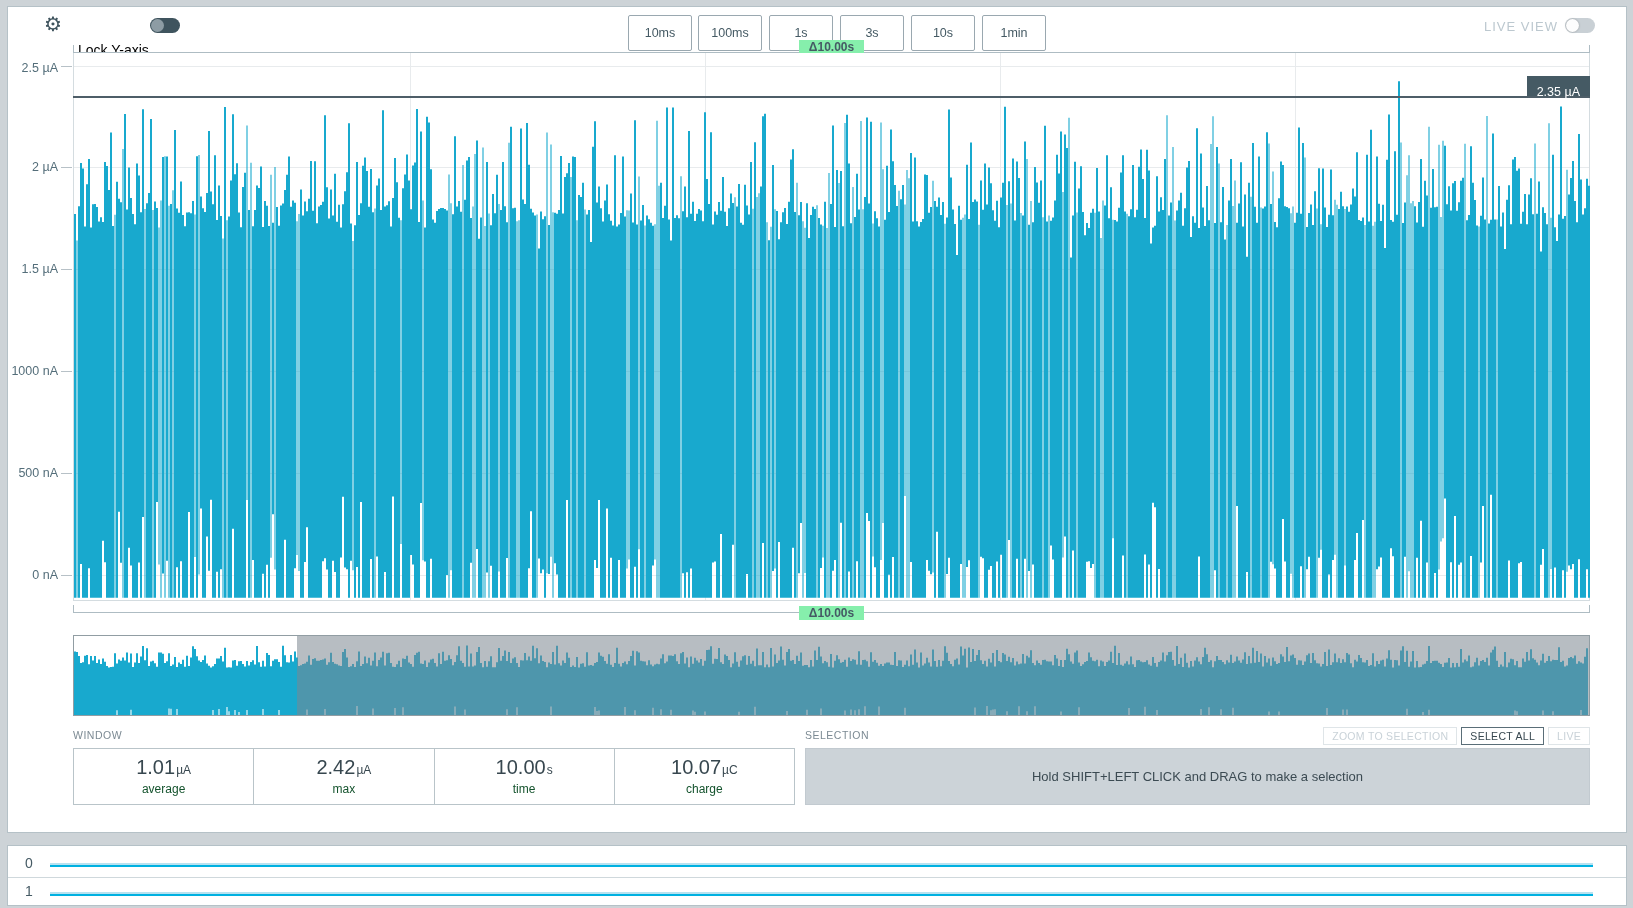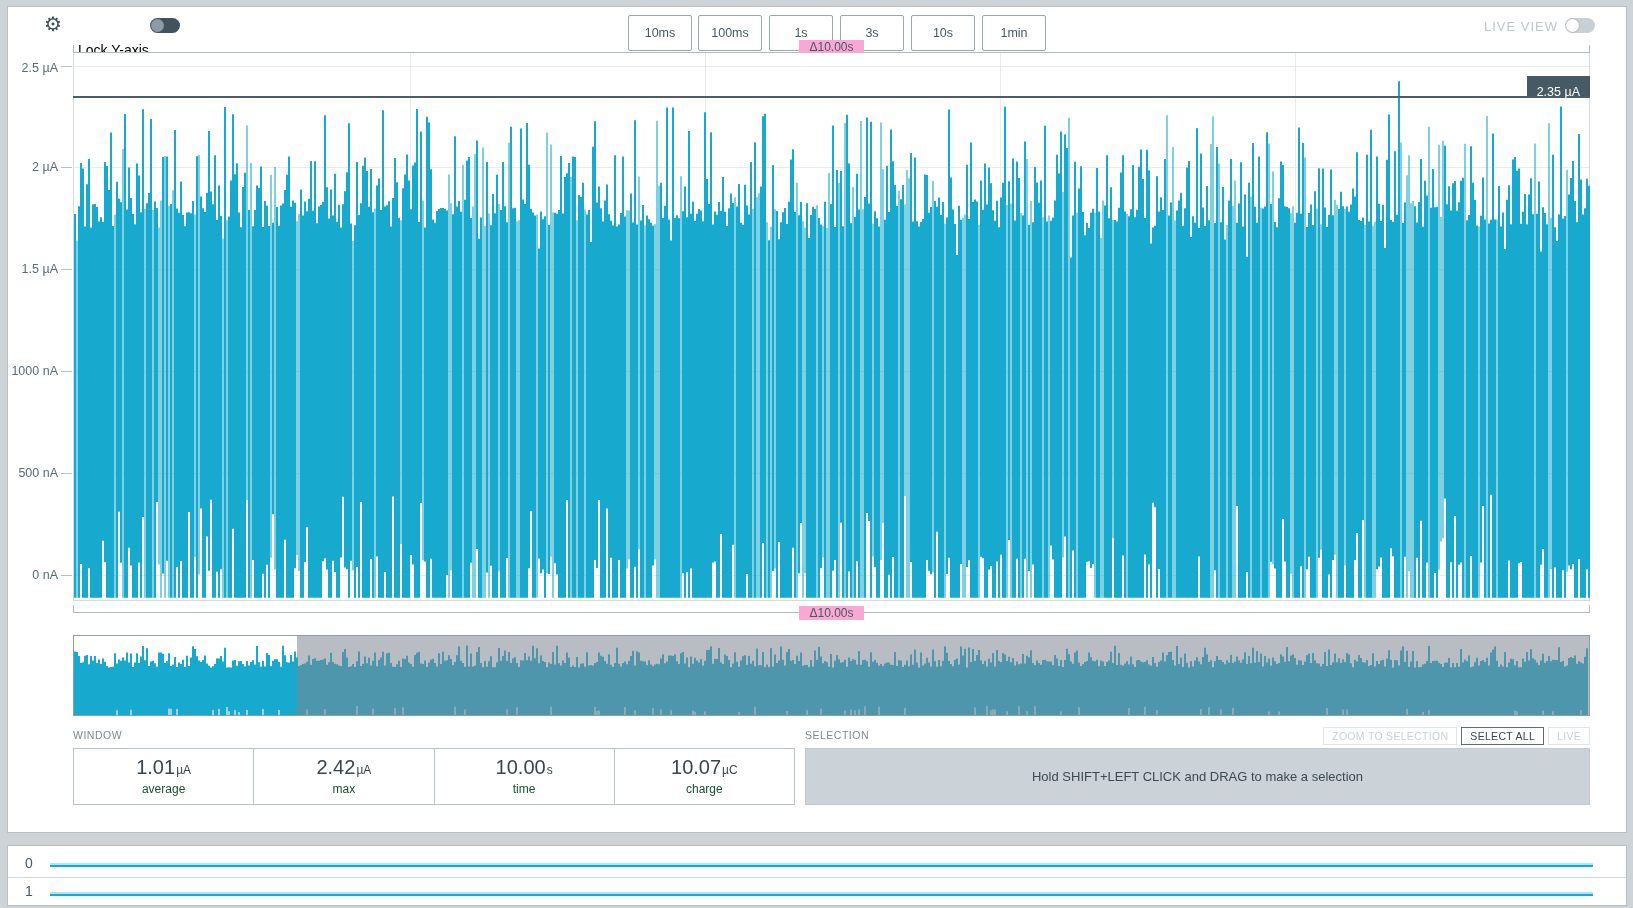--- a/index.html
+++ b/index.html
@@ -26,21 +26,21 @@
   .time-btn { position:absolute; top:15px; width:64px; height:36px; background:#fff;
               border:1px solid #9aa8b0; border-radius:2px; font-size:12.5px; color:#455a64;
               text-align:center; line-height:18px; cursor:pointer; }
 
   
   .bracket { position:absolute; left:73px; width:1517px; height:8px;
              border-left:1px solid #aebcc3; border-right:1px solid #aebcc3;
              border-bottom:1px solid #aebcc3; }
   .bracket-label { position:absolute; left:73px; width:1517px; text-align:center;
                    font-size:12px; color:#455a64; }
-  .bracket-label span { background:#f9a8d4; padding:0 10px; }
+  .bracket-label span { background:#86efac; padding:0 10px;font-weight:bold; }
 
   
   .ytick-label { position:absolute; left:0; width:58px; text-align:right;
                  font-size:12.5px; color:#546e7a; }
   .ytick-mark { position:absolute; left:61px; width:11px; height:1px; background:#b7c1c7; }
 
   
   #plot { position:absolute; left:73px; top:53px; width:1517px; height:548px;
           border-left:1px solid #d4dce0; border-right:1px solid #d4dce0;
           border-bottom:1px solid #d4dce0; background:#fff; }

